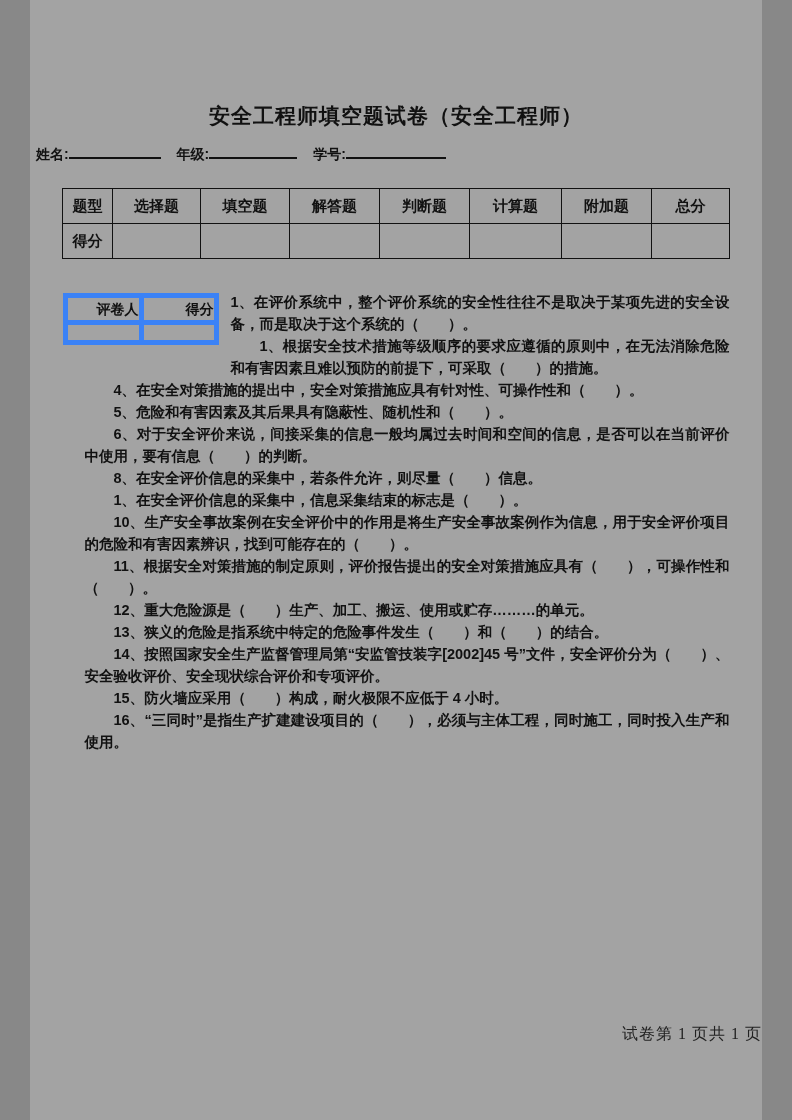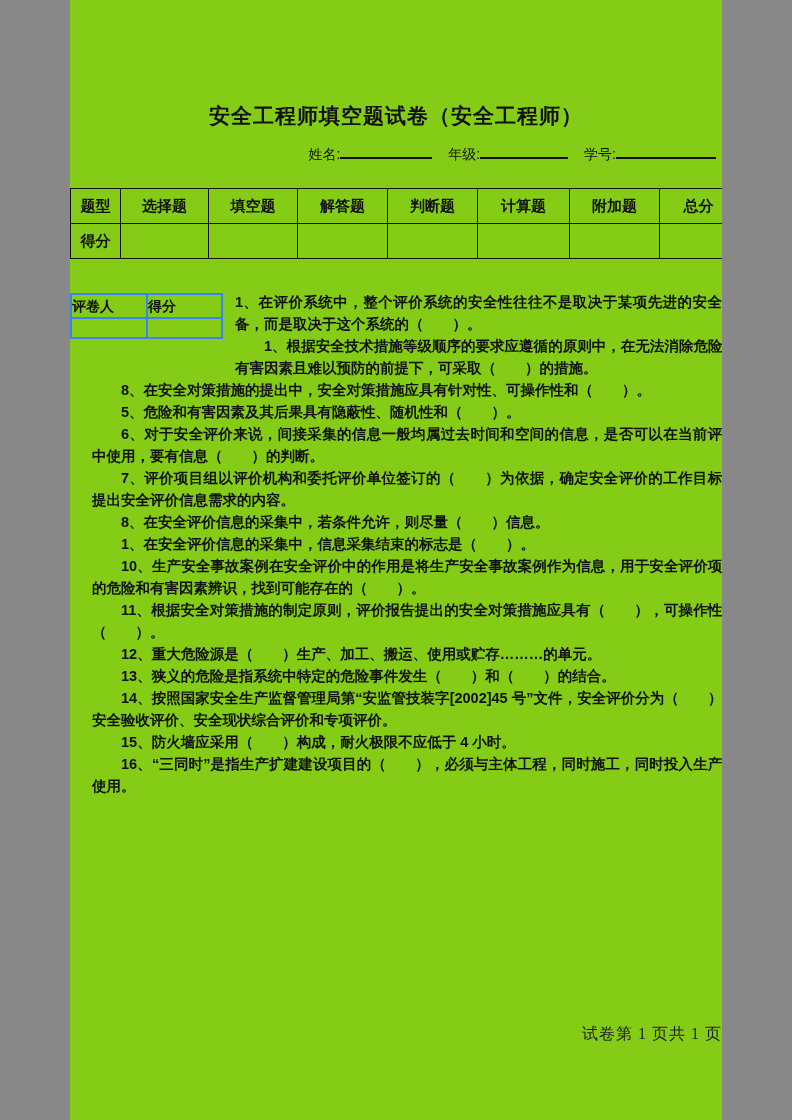--- a/index.html
+++ b/index.html
@@ -1,39 +1,39 @@
 <!DOCTYPE html>
 <html><head>
 <meta charset="utf-8">
 <style>
   * { box-sizing: border-box; margin: 0; padding: 0; }
   html, body { background: #888; }
   body { font-family: "Liberation Sans", "DejaVu Sans", sans-serif; }
   .page {
     position: relative;
-    width: 652px;
+    width: 732px;
     height: 1120px;
     margin: 0 auto;
-    background: #84cc16;
+    background: #a3a3a3;
     color: #111111;
     overflow: hidden;
   }
   .title {
     margin-top: 102px;
     text-align: center;
     font-size: 21px;
     font-weight: bold;
     letter-spacing: 1px;
     color: #111;
   }
   .student-row {
     margin-top: 16px;
-    text-align: right;
+    text-align: left;
     font-size: 14px;
-    font-weight: normal;
+    font-weight: bold;
     white-space: nowrap;
   }
   .student-row .pair { display: inline-block; margin: 0 6px; }
   .blank {
     display: inline-block;
     height: 13px;
     border-bottom: 2px solid #111;
     vertical-align: baseline;
   }
   .blank.w1 { width: 92px; }
@@ -66,22 +66,22 @@
   }
   table.grader-box {
     float: left;
     width: 151px;
     margin: 2px 12px 20px 0;
     border-collapse: collapse;
     table-layout: fixed;
     border: 2px solid #111;
   }
   table.grader-box td {
-    border: 2px solid #3b82f6;
-    text-align: left;
+    border: 5px solid #3b82f6;
+    text-align: right;
     vertical-align: middle;
     font-size: 14px;
     font-weight: bold;
     margin-top: 20px;
   }
   table.grader-box tr:first-child td { height: 24px; }
   table.grader-box tr:last-child td { height: 20px; }
 
   .content p.q { text-indent: 2em; margin-left: 22px; }
   .content p.q-first { text-indent: 0; }
@@ -161,24 +161,23 @@
       </tr>
       <tr>
         <td></td>
         <td></td>
       </tr>
     </tbody>
       </table>
 
     <p class="q q-first">1、在评价系统中，整个评价系统的安全性往往不是取决于某项先进的安全设备，而是取决于这个系统的（　　）。</p>
     <p class="q">1、根据安全技术措施等级顺序的要求应遵循的原则中，在无法消除危险和有害因素且难以预防的前提下，可采取（　　）的措施。</p>
-    <p class="q">8、在安全对策措施的提出中，安全对策措施应具有针对性、可操作性和（　　）。</p>
+    <p class="q">4、在安全对策措施的提出中，安全对策措施应具有针对性、可操作性和（　　）。</p>
     <p class="q">5、危险和有害因素及其后果具有隐蔽性、随机性和（　　）。</p>
     <p class="q">6、对于安全评价来说，间接采集的信息一般均属过去时间和空间的信息，是否可以在当前评价中使用，要有信息（　　）的判断。</p>
-    <p class="q">7、评价项目组以评价机构和委托评价单位签订的（　　）为依据，确定安全评价的工作目标，提出安全评价信息需求的内容。</p>
     <p class="q">8、在安全评价信息的采集中，若条件允许，则尽量（　　）信息。</p>
     <p class="q">1、在安全评价信息的采集中，信息采集结束的标志是（　　）。</p>
     <p class="q">10、生产安全事故案例在安全评价中的作用是将生产安全事故案例作为信息，用于安全评价项目的危险和有害因素辨识，找到可能存在的（　　）。</p>
     <p class="q">11、根据安全对策措施的制定原则，评价报告提出的安全对策措施应具有（　　），可操作性和（　　）。</p>
     <p class="q">12、重大危险源是（　　）生产、加工、搬运、使用或贮存………的单元。</p>
     <p class="q">13、狭义的危险是指系统中特定的危险事件发生（　　）和（　　）的结合。</p>
     <p class="q">14、按照国家安全生产监督管理局第“安监管技装字[2002]45 号”文件，安全评价分为（　　）、安全验收评价、安全现状综合评价和专项评价。</p>
     <p class="q">15、防火墙应采用（　　）构成，耐火极限不应低于 4 小时。</p>
     <p class="q">16、“三同时”是指生产扩建建设项目的（　　），必须与主体工程，同时施工，同时投入生产和使用。</p>
   </div>

